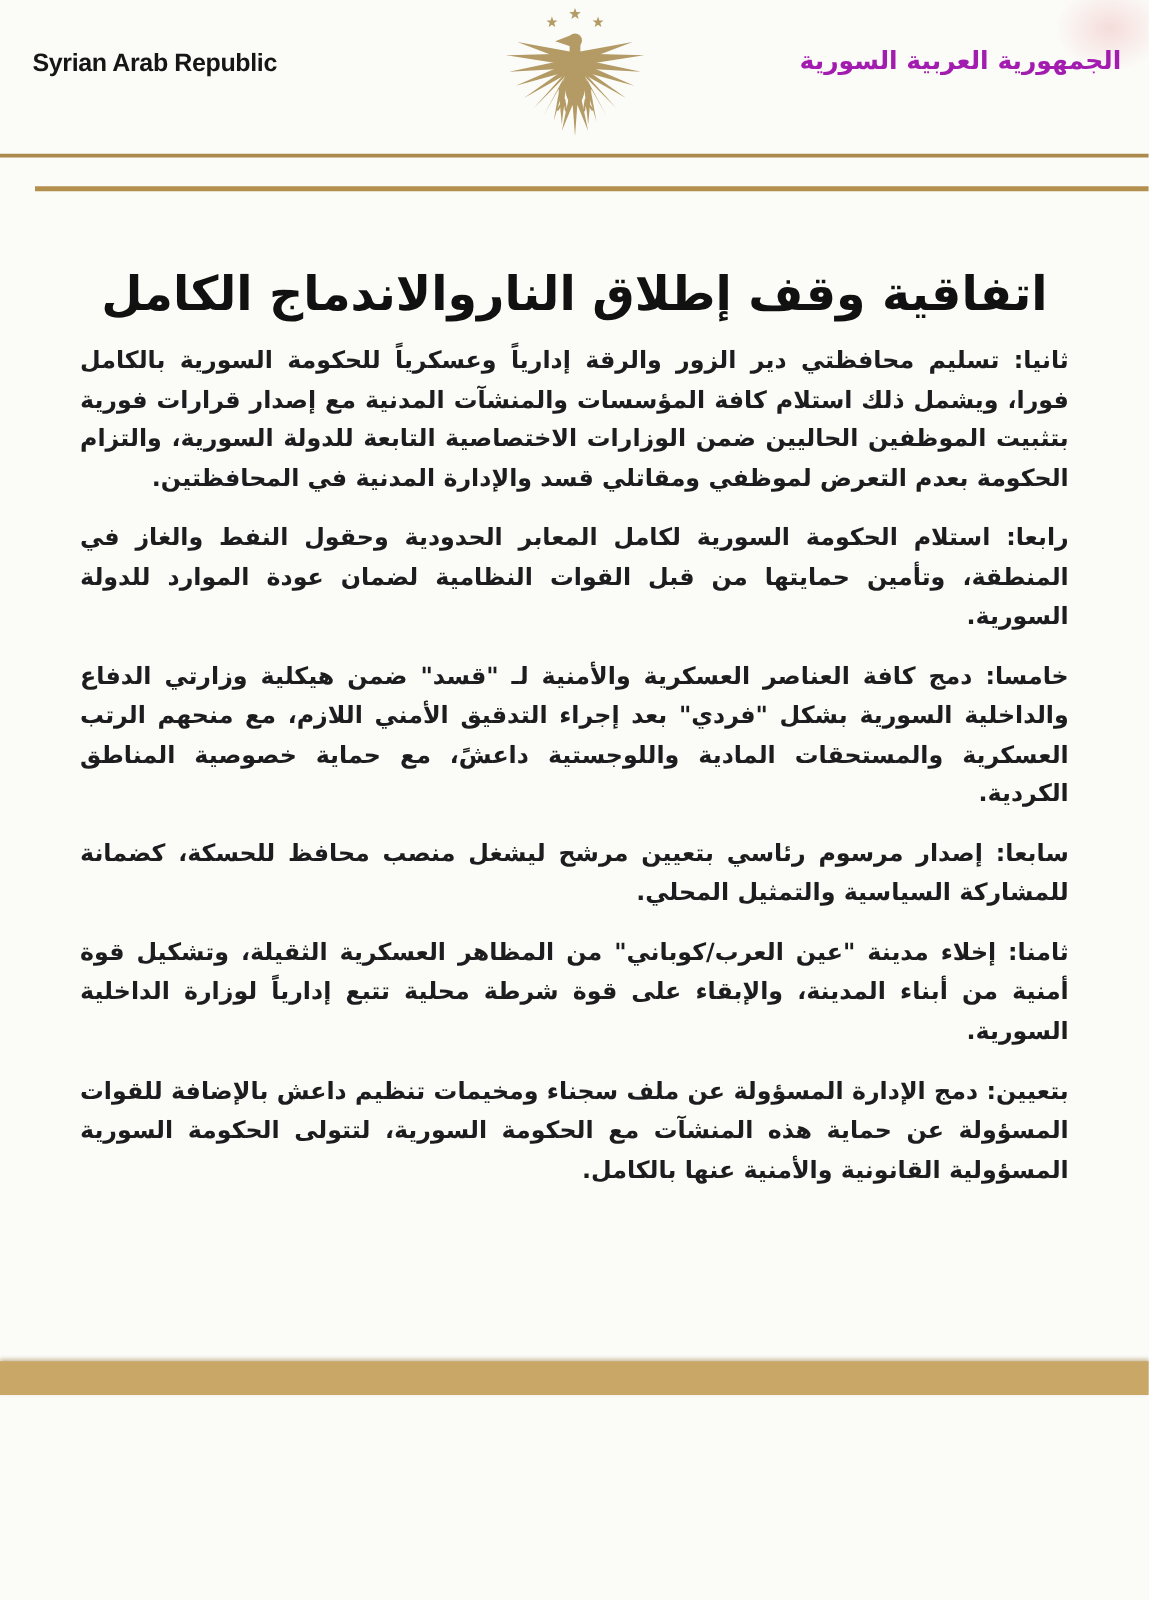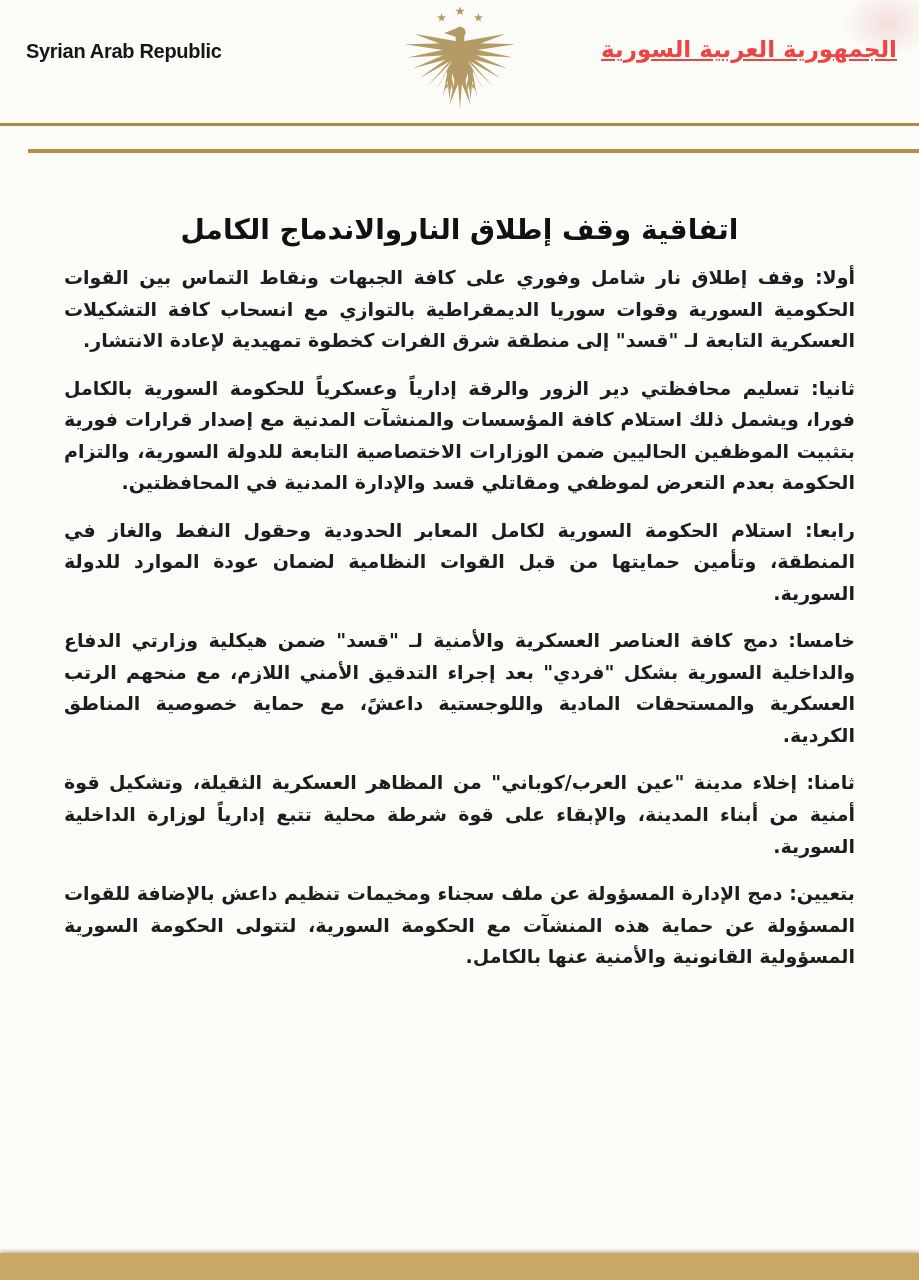--- a/index.html
+++ b/index.html
@@ -3,48 +3,48 @@
 <meta charset="utf-8">
 <style>
   html, body { margin:0; padding:0; }
   body {
     width:919px; height:1280px;
     background:#fbfbf8;
     font-family:"DejaVu Sans", sans-serif;
     position:relative; overflow:hidden;
     -webkit-font-smoothing:antialiased;
   }
-  .page { width:919px; height:1280px; position:relative; }
+  .page { width:919px; height:1116px; position:relative; }
 
   
   header { position:relative; height:123px; }
   .h-left {
     position:absolute; left:26px; top:40px;
     font-size:20px; font-weight:700; color:#161616; letter-spacing:-0.3px;
     font-family:"Liberation Sans","DejaVu Sans",sans-serif;
   }
   .h-right {
     position:absolute; right:22px; top:36px;
-    font-size:23px; font-weight:700; color:#ef4444; direction:rtl;text-decoration:underline;
+    font-size:20px; font-weight:700; color:#a21caf; direction:rtl;
   }
   .emblem {
     position:absolute; left:50%; top:6px; transform:translateX(-50%);
     width:162px; height:112px;
   }
   .emblem svg { width:100%; height:100%; display:block; }
 
   
   .rule-1 { height:3px; width:100%; background:#ac8a4b; }
   .rule-2 { height:4px; background:#b3904e; margin:23px 0 0 28px; }
 
   
   main { padding:0 64px; direction:rtl; color:#1d1d1f; }
   h1 {
     margin:60px 0 10px; text-align:center;
-    font-size:28px; font-weight:900; color:#111;
+    font-size:38px; font-weight:900; color:#111;
   }
   .clause {
     margin:16px 0 0;
     font-size:19px; font-weight:700;
     line-height:1.66;
     text-align:justify;
   }
   .clause b { font-weight:900; }
 
   
@@ -118,30 +118,30 @@
 
     <div class="h-right">الجمهورية العربية السورية</div>
   </header>
 
   <div class="rule-1"></div>
   <div class="rule-2"></div>
 
   <main>
     <h1>اتفاقية وقف إطلاق الناروالاندماج الكامل</h1>
 
-    <p class="clause"><b>أولا:</b> <span>وقف إطلاق نار شامل وفوري على كافة الجبهات ونقاط التماس بين القوات الحكومية السورية وقوات سوريا الديمقراطية بالتوازي مع انسحاب كافة التشكيلات العسكرية التابعة لـ "قسد" إلى منطقة شرق الفرات كخطوة تمهيدية لإعادة الانتشار.</span></p>
 
     <p class="clause"><b>ثانيا:</b> <span>تسليم محافظتي دير الزور والرقة إدارياً وعسكرياً للحكومة السورية بالكامل فورا، ويشمل ذلك استلام كافة المؤسسات والمنشآت المدنية مع إصدار قرارات فورية بتثبيت الموظفين الحاليين ضمن الوزارات الاختصاصية التابعة للدولة السورية، والتزام الحكومة بعدم التعرض لموظفي ومقاتلي قسد والإدارة المدنية في المحافظتين.</span></p>
 
 
     <p class="clause"><b>رابعا:</b> <span>استلام الحكومة السورية لكامل المعابر الحدودية وحقول النفط والغاز في المنطقة، وتأمين حمايتها من قبل القوات النظامية لضمان عودة الموارد للدولة السورية.</span></p>
 
     <p class="clause"><b>خامسا:</b> <span>دمج كافة العناصر العسكرية والأمنية لـ "قسد" ضمن هيكلية وزارتي الدفاع والداخلية السورية بشكل "فردي" بعد إجراء التدقيق الأمني اللازم، مع منحهم الرتب العسكرية والمستحقات المادية واللوجستية داعشً، مع حماية خصوصية المناطق الكردية.</span></p>
 
 
+    <p class="clause"><b>سابعا:</b> <span>إصدار مرسوم رئاسي بتعيين مرشح ليشغل منصب محافظ للحسكة، كضمانة للمشاركة السياسية والتمثيل المحلي.</span></p>
 
     <p class="clause"><b>ثامنا:</b> <span>إخلاء مدينة "عين العرب/كوباني" من المظاهر العسكرية الثقيلة، وتشكيل قوة أمنية من أبناء المدينة، والإبقاء على قوة شرطة محلية تتبع إدارياً لوزارة الداخلية السورية.</span></p>
 
     <p class="clause"><b>بتعيين:</b> <span>دمج الإدارة المسؤولة عن ملف سجناء ومخيمات تنظيم داعش بالإضافة للقوات المسؤولة عن حماية هذه المنشآت مع الحكومة السورية، لتتولى الحكومة السورية المسؤولية القانونية والأمنية عنها بالكامل.</span></p>
   </main>
 
   <div class="band"></div>
 </div>
 
 </body></html>

